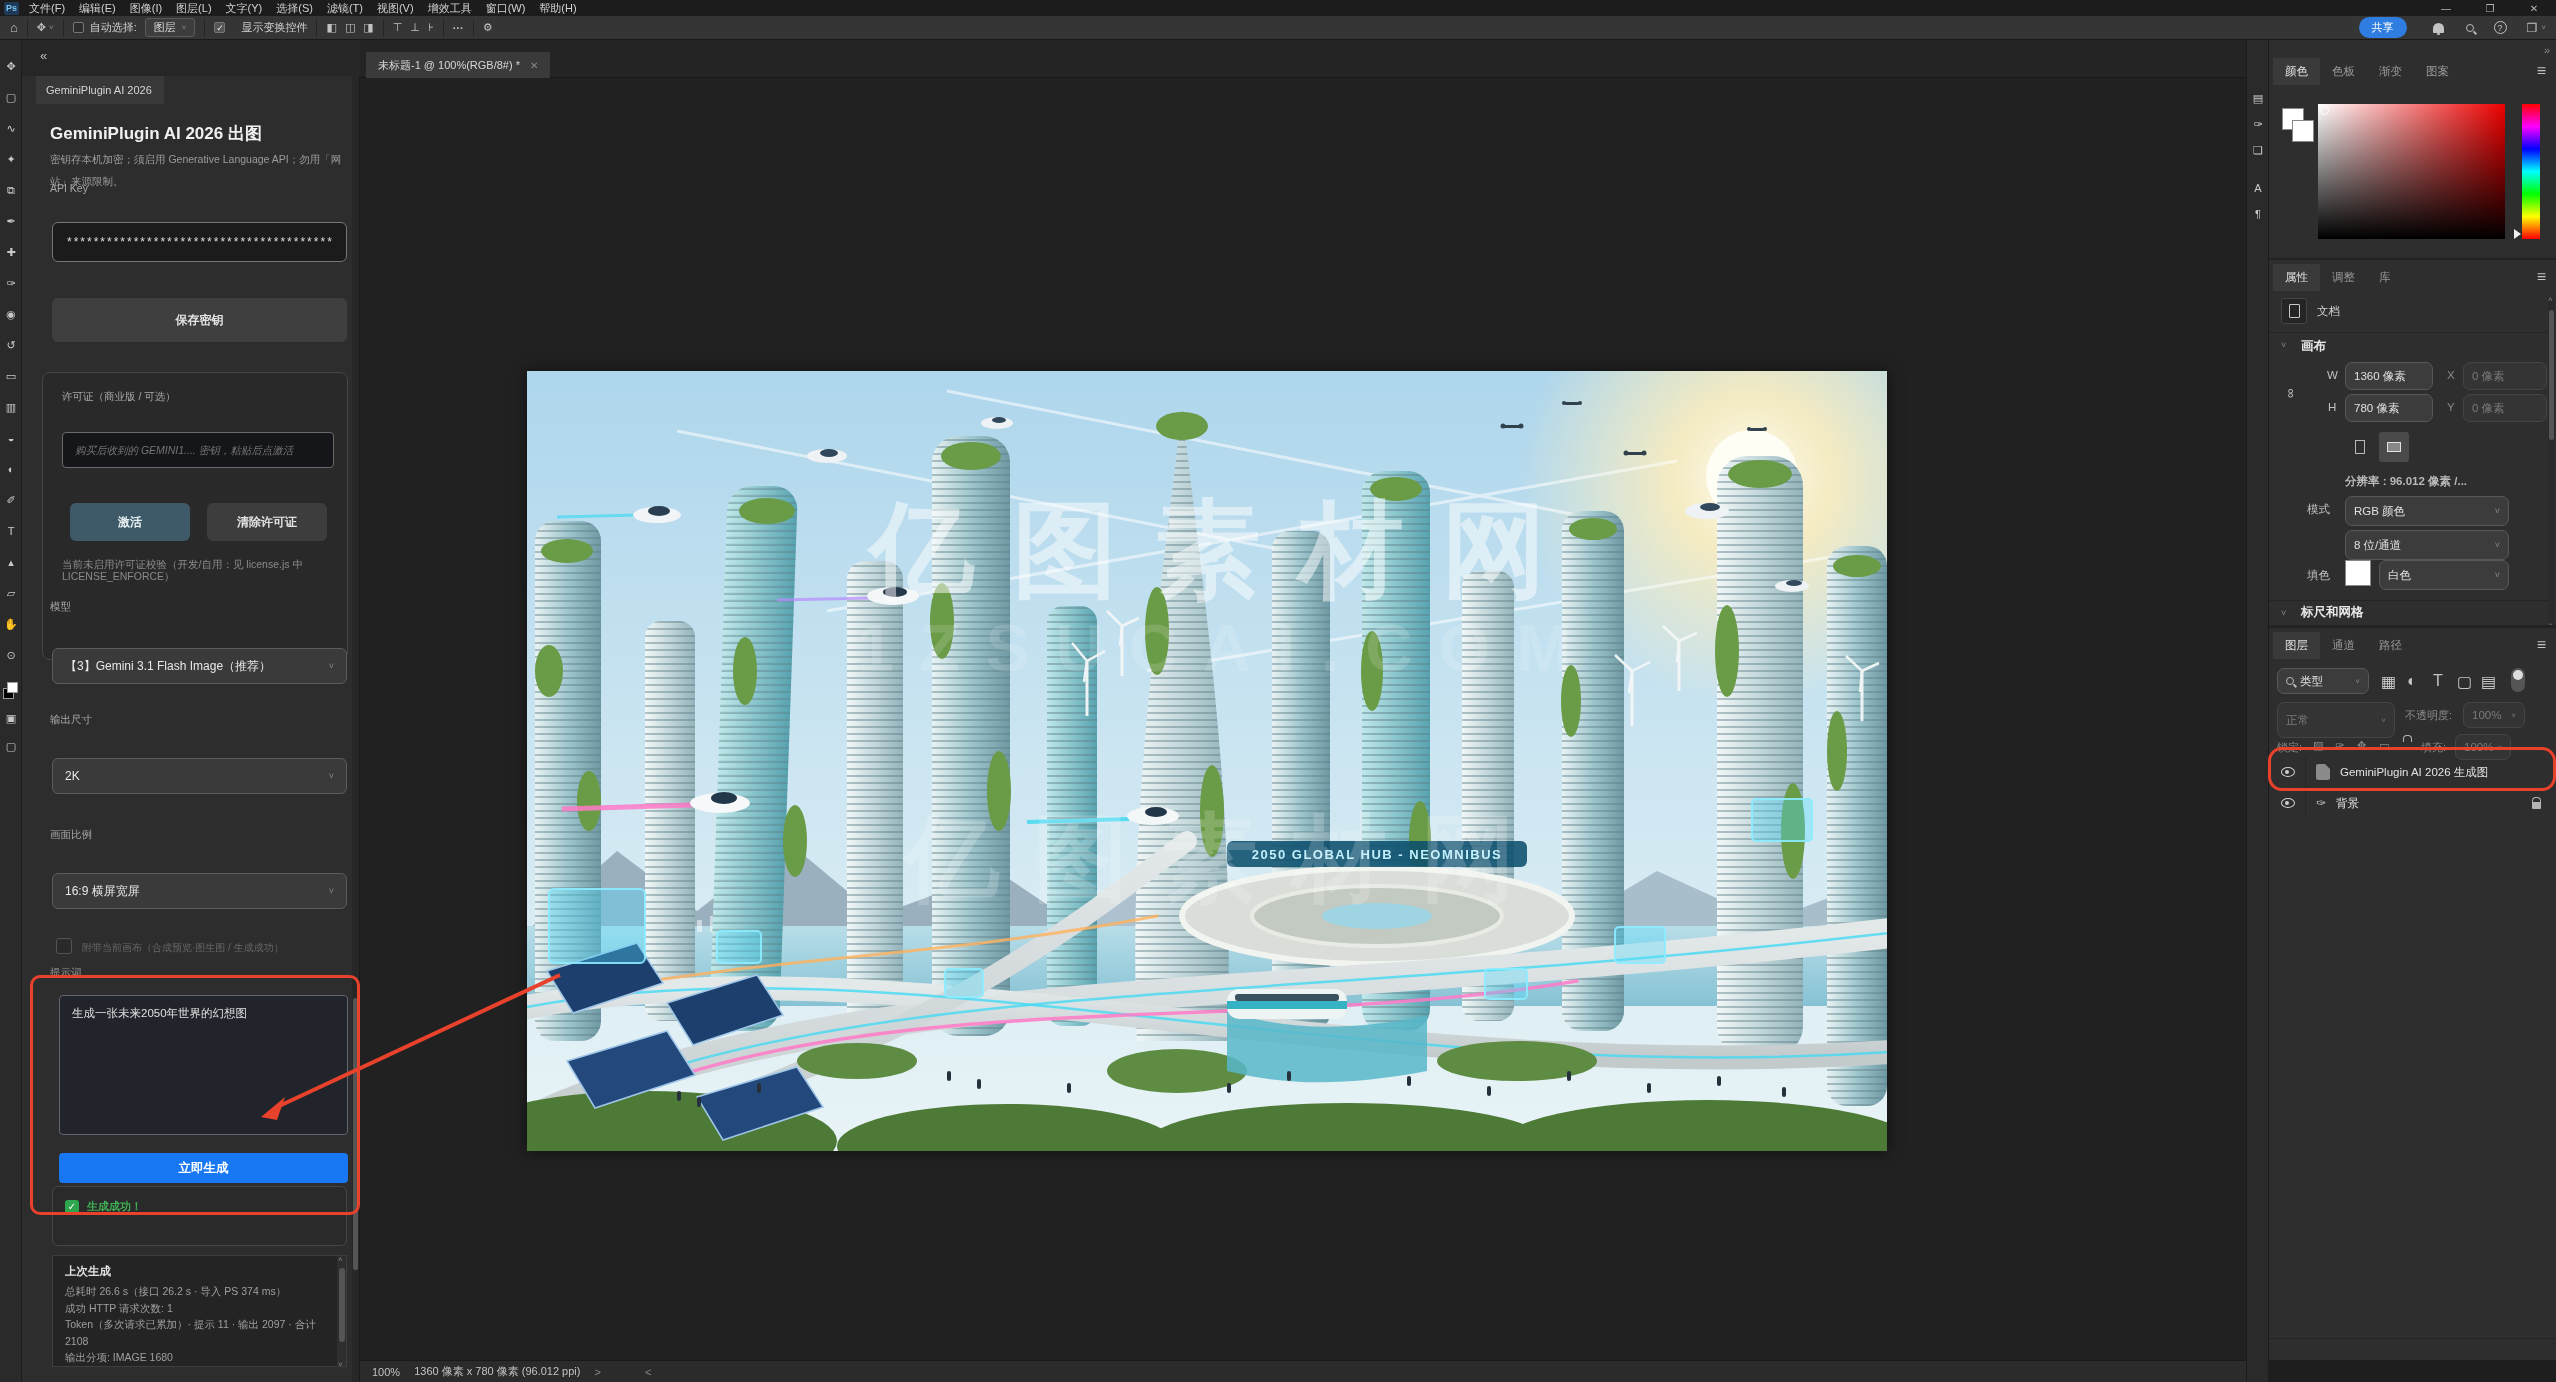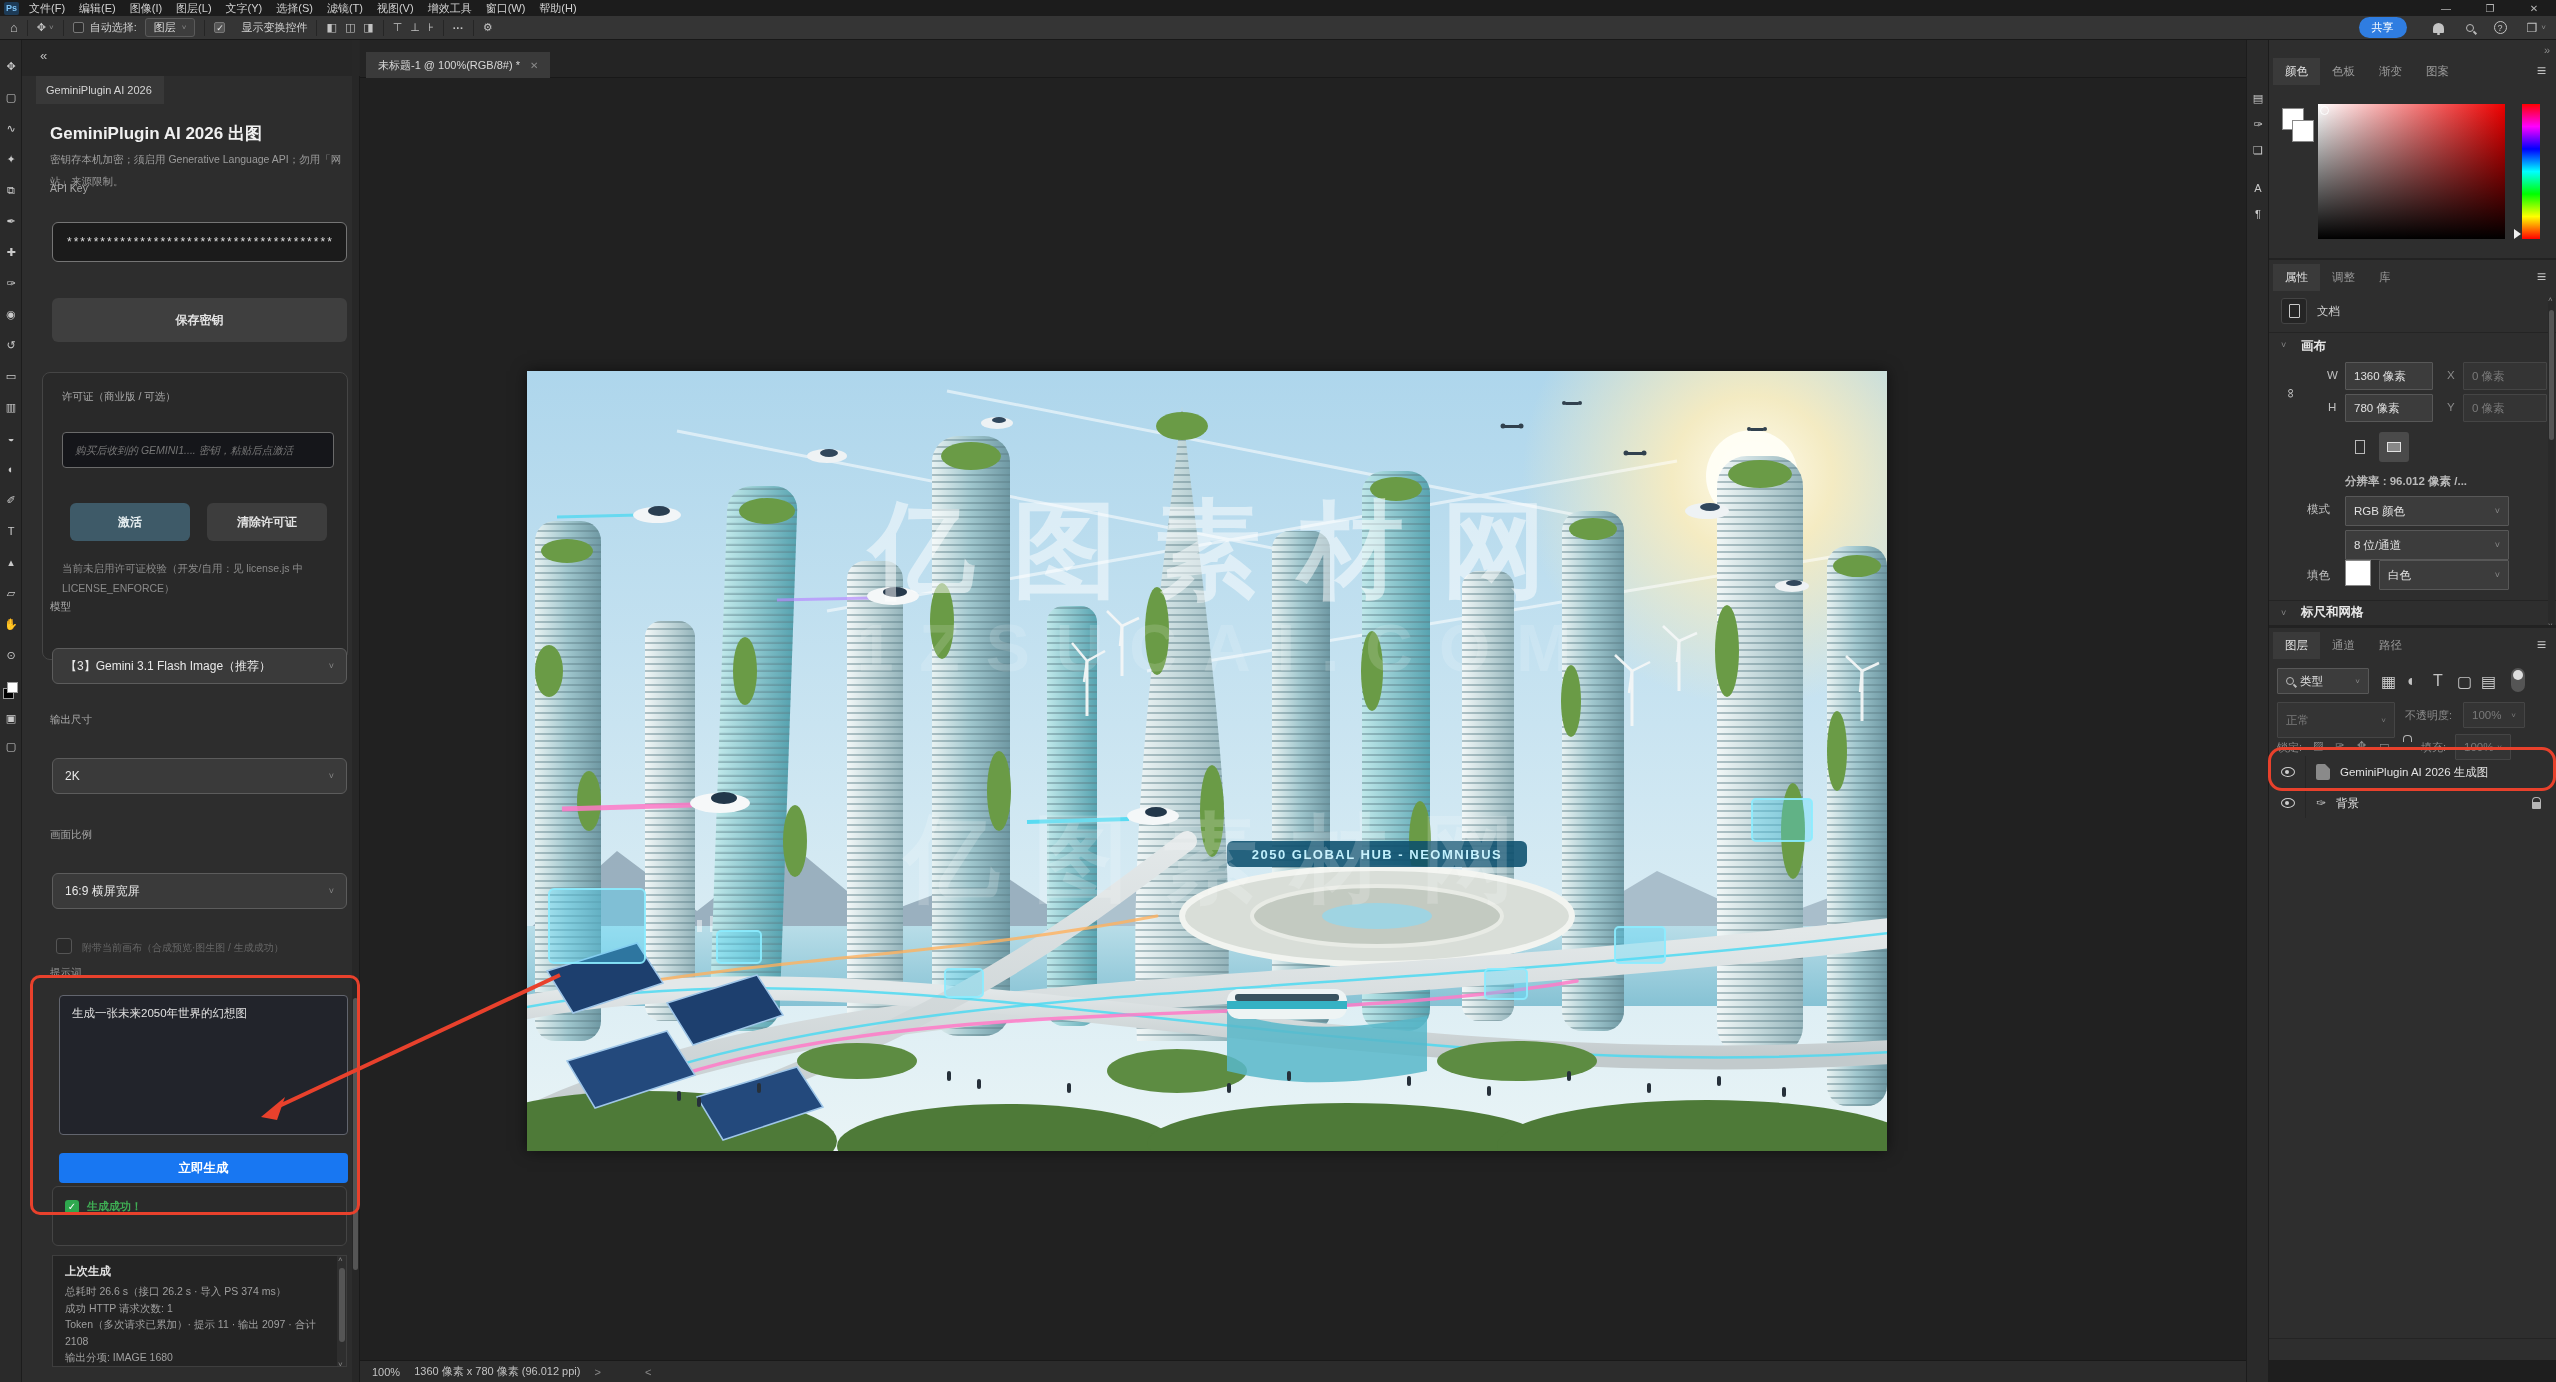--- a/index.html
+++ b/index.html
@@ -40,21 +40,21 @@
   .docbar { left:360px; top:40px; width:1908px; height:38px; background:#242424; border-bottom:1px solid #181818; }
   .doctab { position:absolute; left:6px; top:12px; height:26px; background:#3a3a3a; color:#d8d8d8; font-size:11px; display:flex; align-items:center; padding:0 12px; gap:10px; }
   .canvas-bg { left:360px; top:78px; width:1908px; height:1282px; background:#212121; }
   .statusbar { left:360px; top:1360px; width:1908px; height:22px; background:#2b2b2b; border-top:1px solid #191919; display:flex; align-items:center; font-size:11px; color:#c3c3c3; gap:14px; padding-left:12px; }
   
   .mini-strip { left:2246px; top:40px; width:22px; height:1342px; background:#2a2a2a; border-left:1px solid #1c1c1c; }
   .rdock { left:2268px; top:40px; width:288px; height:1320px; background:#2e2e2e; border-left:1px solid #1c1c1c; }
   .rtabs { position:absolute; display:flex; gap:0; font-size:11.5px; }
   .rtab { padding:6px 12px; color:#9a9a9a; }
   .rtab.active { background:#3a3a3a; color:#e0e0e0; }
-  .pbox { position:absolute; background:#3c3c3c; border:1px solid #585858; border-radius:1px; font-size:11.5px; color:#e0e0e0; display:flex; align-items:center; padding:0 8px; justify-content:space-between; }
+  .pbox { position:absolute; background:#3c3c3c; border:1px solid #585858; border-radius:7px; font-size:11.5px; color:#e0e0e0; display:flex; align-items:center; padding:0 8px; justify-content:space-between; }
   .pbox.dimmed { background:#343434; border-color:#454545; color:#7a7a7a; }
   .seclabel { font-size:12.5px; font-weight:bold; color:#e8e8e8; }
   .eye { width:14px; height:10px; border:1.5px solid #cfcfcf; border-radius:50%; position:relative; }
   .eye::after { content:''; position:absolute; width:4px; height:4px; background:#cfcfcf; border-radius:50%; left:3.2px; top:1.8px; }
   .lockicon { width:9px; height:7px; background:#b5b5b5; border-radius:1px; position:relative; margin-top:5px; }
   .lockicon::before { content:''; position:absolute; width:7px; height:6px; border:1.5px solid #b5b5b5; border-bottom:none; border-radius:4px 4px 0 0; top:-5px; left:0; }
   .searchicon { width:8px; height:8px; border:1.5px solid #b9b9b9; border-radius:50%; position:relative; }
   .searchicon::after { content:''; position:absolute; width:1.5px; height:4px; background:#b9b9b9; left:7px; top:6px; transform:rotate(-45deg); }
   .bellicon { width:11px; height:10px; background:#c3c3c3; border-radius:6px 6px 1px 1px; position:relative; }
   .bellicon::after { content:''; position:absolute; width:3px; height:2px; background:#c3c3c3; border-radius:2px; left:4px; top:10px; }
@@ -165,21 +165,21 @@
 
     <input class="abs" style="left: 30px; top: 182px; width: 295px; height: 40px; background: rgb(27, 27, 27); border: 1px solid rgb(117, 117, 117); border-radius: 6px; color: rgb(221, 221, 221); font-size: 12px; letter-spacing: 2px; padding: 0px 14px;" value="****************************************">
 
     <div class="pg-btn" style="left:30px;top:258px;width:295px;height:44px;background:#3f3f3f">保存密钥</div>
 
     <div class="abs" style="left:20px;top:332px;width:306px;height:288px;border:1px solid #454545;border-radius:8px;background:#292929"></div>
     <div class="pg-label" style="left:40px;top:350px">许可证（商业版 / 可选）</div>
     <input class="abs" style="left: 40px; top: 392px; width: 272px; height: 36px; background: rgb(21, 22, 26); border: 1px solid rgb(106, 106, 106); border-radius: 4px; color: rgb(138, 147, 166); font-style: italic; font-size: 10.5px; padding: 0px 12px;" placeholder="购买后收到的 GEMINI1.... 密钥，粘贴后点激活">
     <div class="pg-btn" style="left:48px;top:463px;width:120px;height:38px;background:#3e5a68;color:#e8f0f2">激活</div>
     <div class="pg-btn" style="left:185px;top:463px;width:120px;height:38px;background:#3d3d3d">清除许可证</div>
-    <div class="abs" style="left:40px;top:518px;width:266px;font-size:10.5px;line-height:20px;color:#8a8a8a">当前未启用许可证校验（开发/自用：见 license.js 中 LICENSE_ENFORCE）</div>
+    <div class="abs" style="left:40px;top:518px;width:266px;font-size:10.5px;line-height:12px;color:#8a8a8a">当前未启用许可证校验（开发/自用：见 license.js 中 LICENSE_ENFORCE）</div>
 
     <div class="pg-label" style="left:28px;top:560px">模型</div>
     <div class="pg-select" style="left:30px;top:608px;width:295px">
       <span>【3】Gemini 3.1 Flash Image（推荐）</span>
         <span class="dim" style="font-size:9px">˅</span>
     </div>
 
     <div class="pg-label" style="left:28px;top:673px">输出尺寸</div>
     <div class="pg-select" style="left:30px;top:718px;width:295px">
       <span>2K</span>

